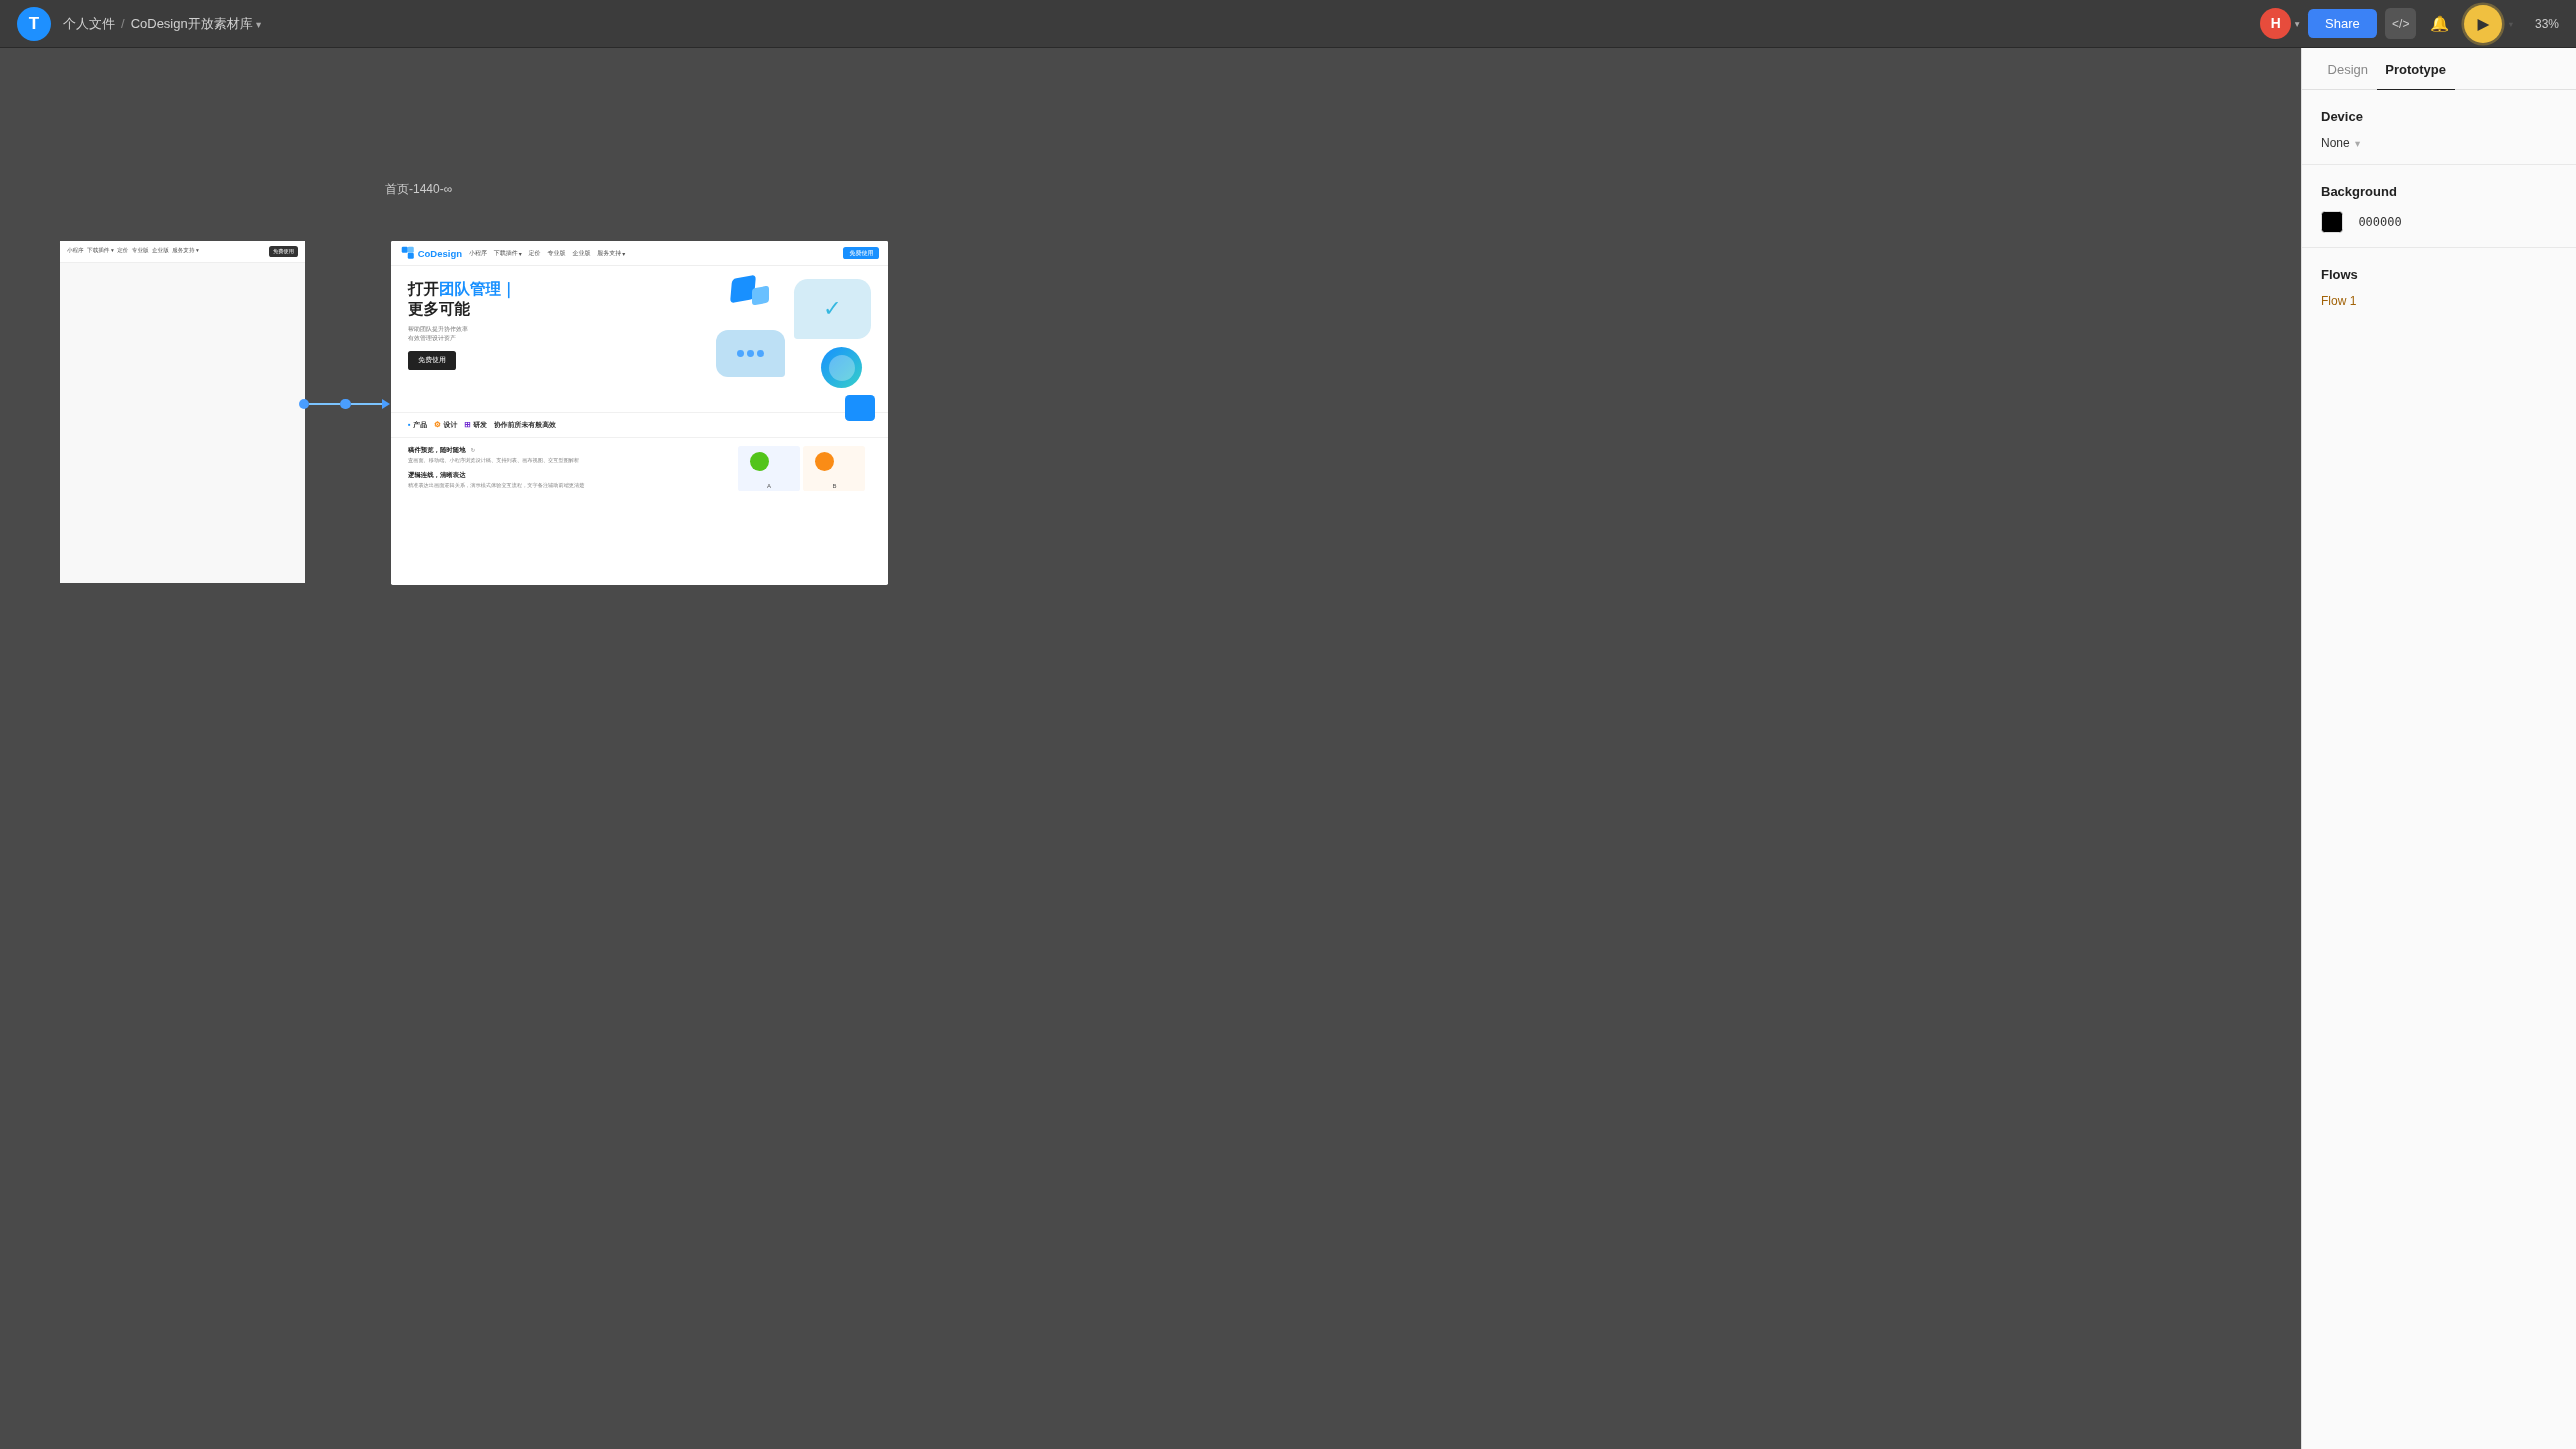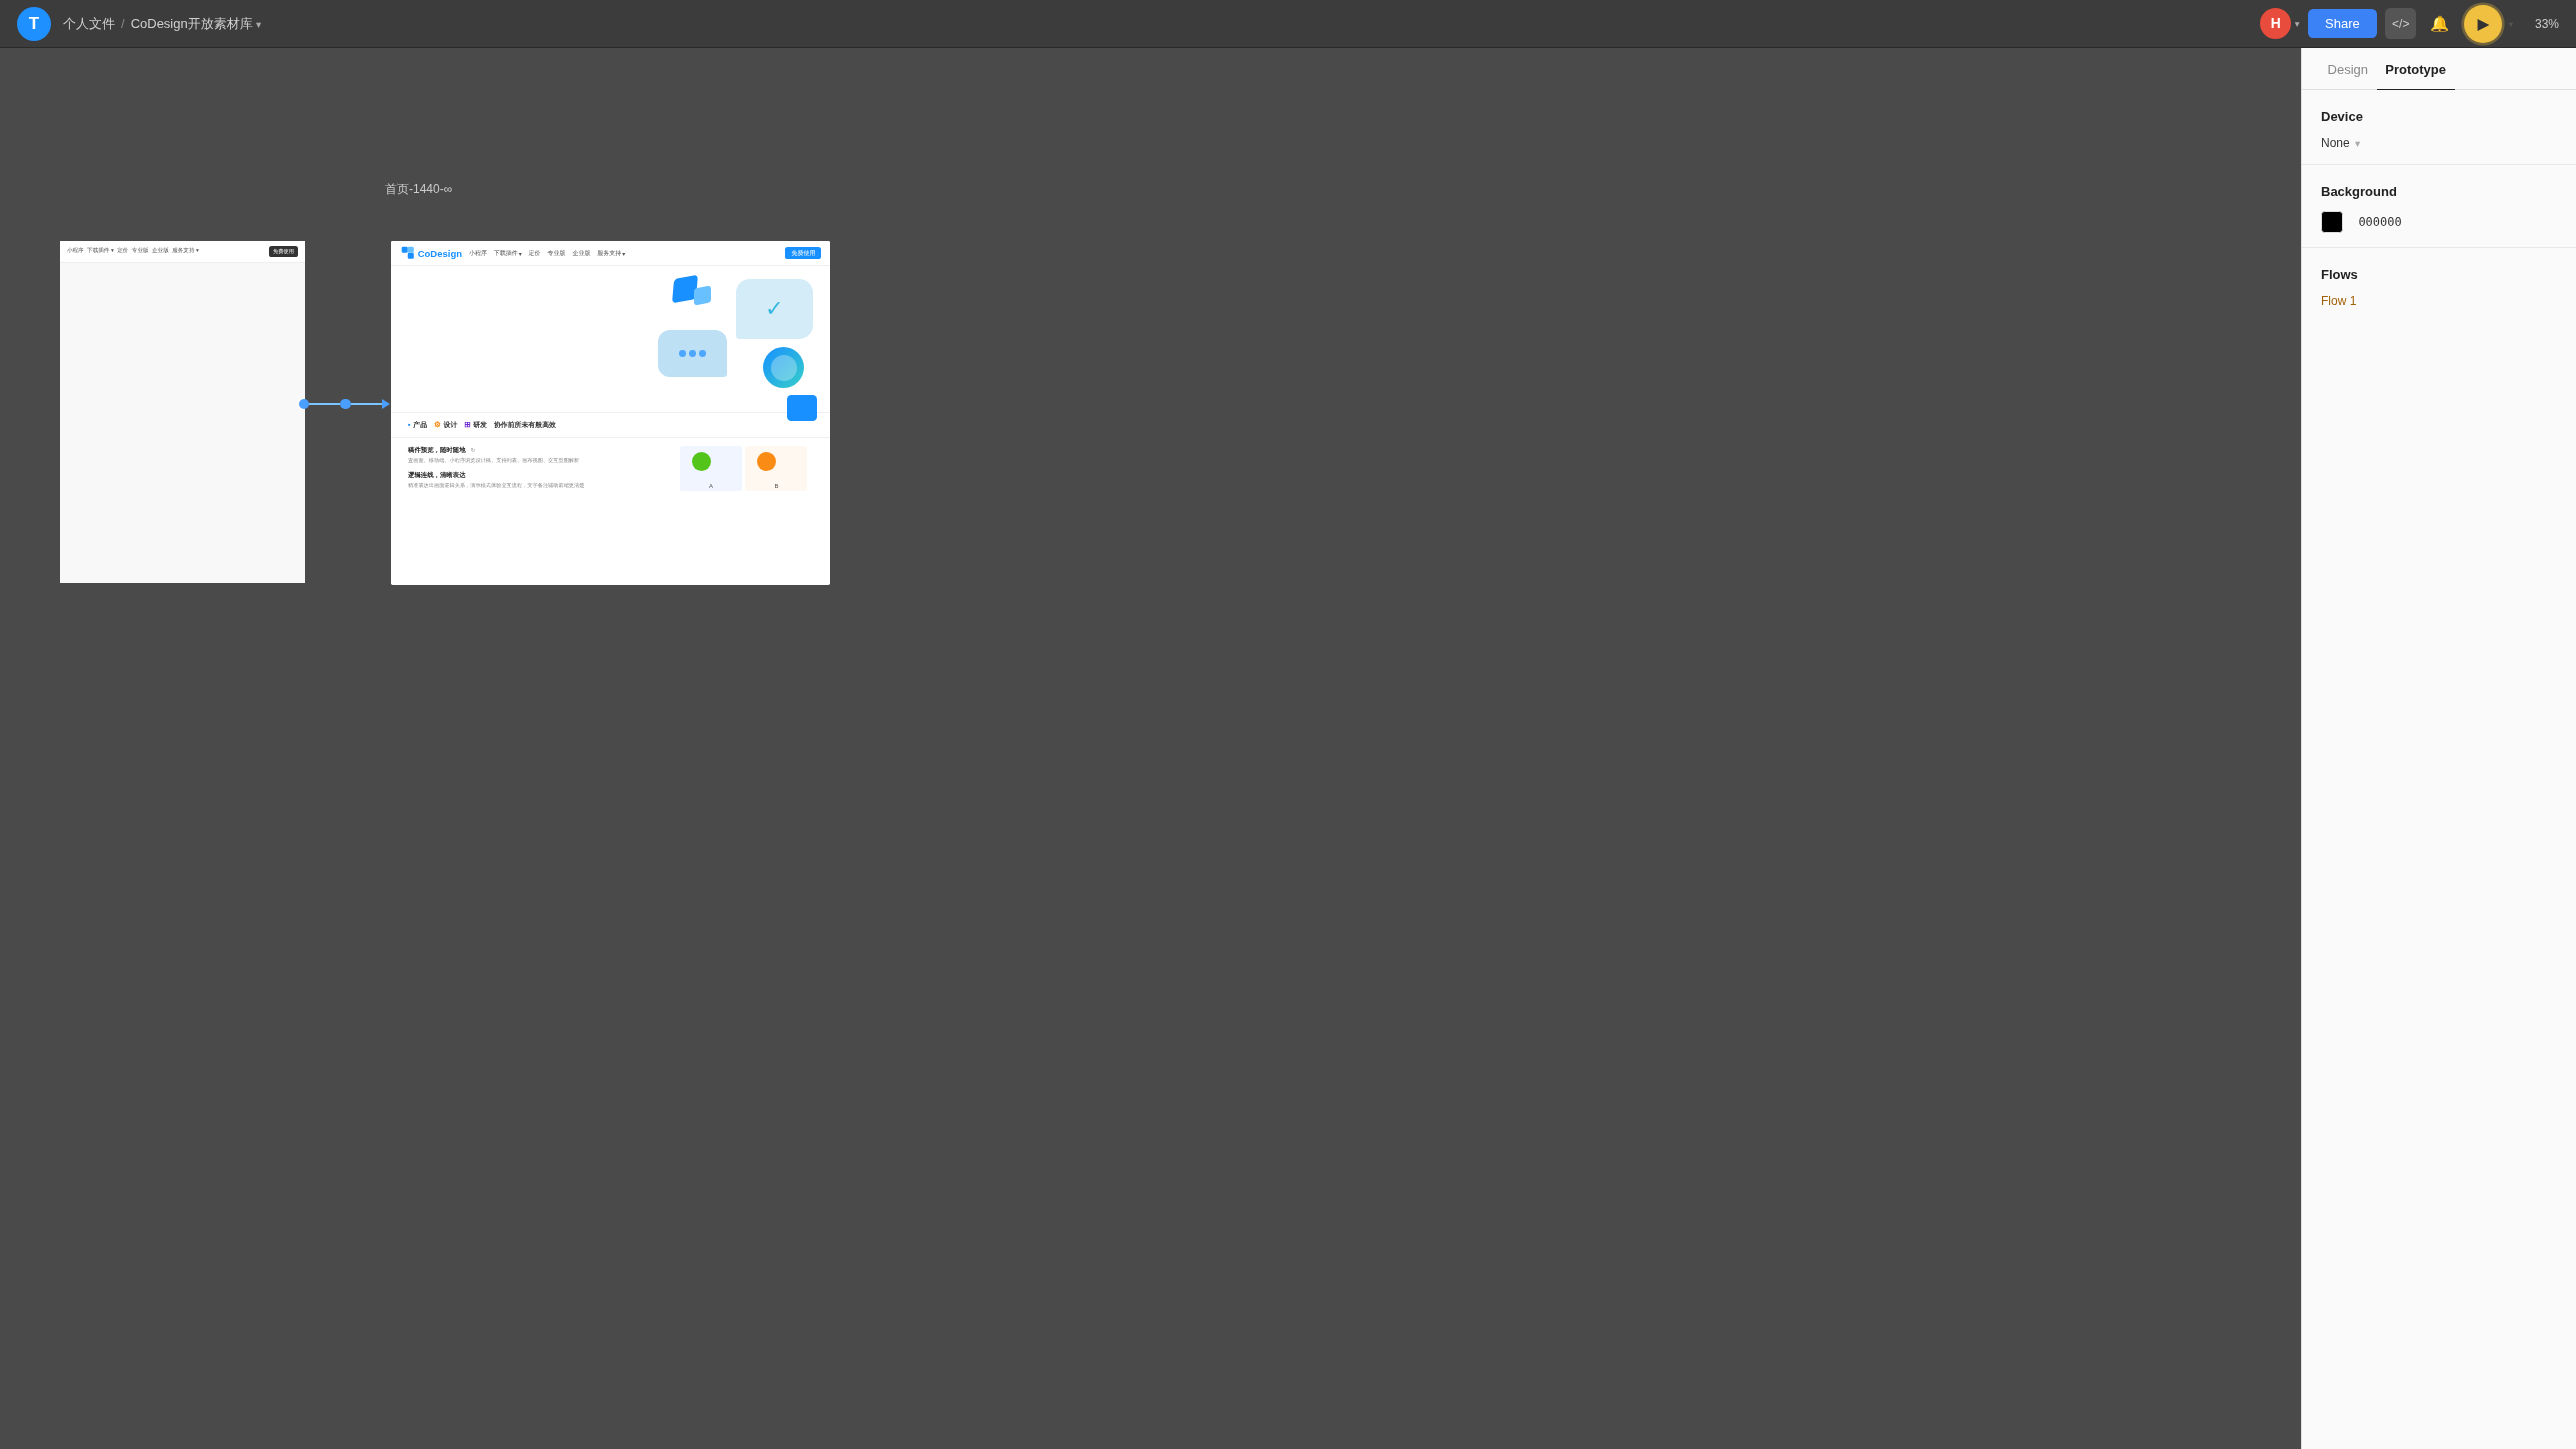--- a/index.html
+++ b/index.html
@@ -218,21 +218,21 @@
       padding: 1.7px 4.3px;
       font-size: 5.2px;
       margin-left: auto;
     }
 
     
     .main-frame {
       position: absolute;
       top: 193px;
       left: 391px;
-      width: 439px;
+      width: 497px;
       height: 344px;
       background: white;
       border-radius: 1.7px;
       overflow: hidden;
     }
 
     
     .mf-nav {
       display: flex;
       align-items: center;
@@ -614,20 +614,31 @@
       <span class="mf-nav-item">小程序</span>
       <span class="mf-nav-item-drop">下载插件 <span>▾</span></span>
       <span class="mf-nav-item">定价</span>
       <span class="mf-nav-item">专业版</span>
       <span class="mf-nav-item">企业版</span>
       <span class="mf-nav-item-drop">服务支持 <span>▾</span></span>
       <button class="mf-nav-btn">免费使用</button>
     </div>
 
     <div class="mf-hero">
+      <div class="mf-hero-text">
+        <div class="mf-hero-title">
+          <span>打开</span><span class="highlight">团队管理｜</span><br>
+          <span>更多可能</span>
+        </div>
+        <div class="mf-hero-subtitle">
+          <div>帮助团队提升协作效率</div>
+          <div>有效管理设计资产</div>
+        </div>
+        <div class="mf-hero-cta">免费使用</div>
+      </div>
 
       <div class="hero-3d">
 
         <div style="position:absolute; left:24px; top:6.9px; width:24px; height:24px; background:#1890ff; border-radius:4.3px; transform:skewY(-15deg) rotate(5deg);"></div>
         <div style="position:absolute; left:45px; top:17px; width:17px; height:17px; background:#69c0ff; border-radius:3.4px; transform:skewY(-10deg);"></div>
 
         <div style="position:absolute; right:8.6px; top:8.6px; width:77px; height:60px; background:#d4ecf7; border-radius:13.8px 13.8px 13.8px 3.4px; display:flex; align-items:center; justify-content:center;">
           <span style="font-size:22.4px; color:#36b8e0;">✓</span>
         </div>
 

